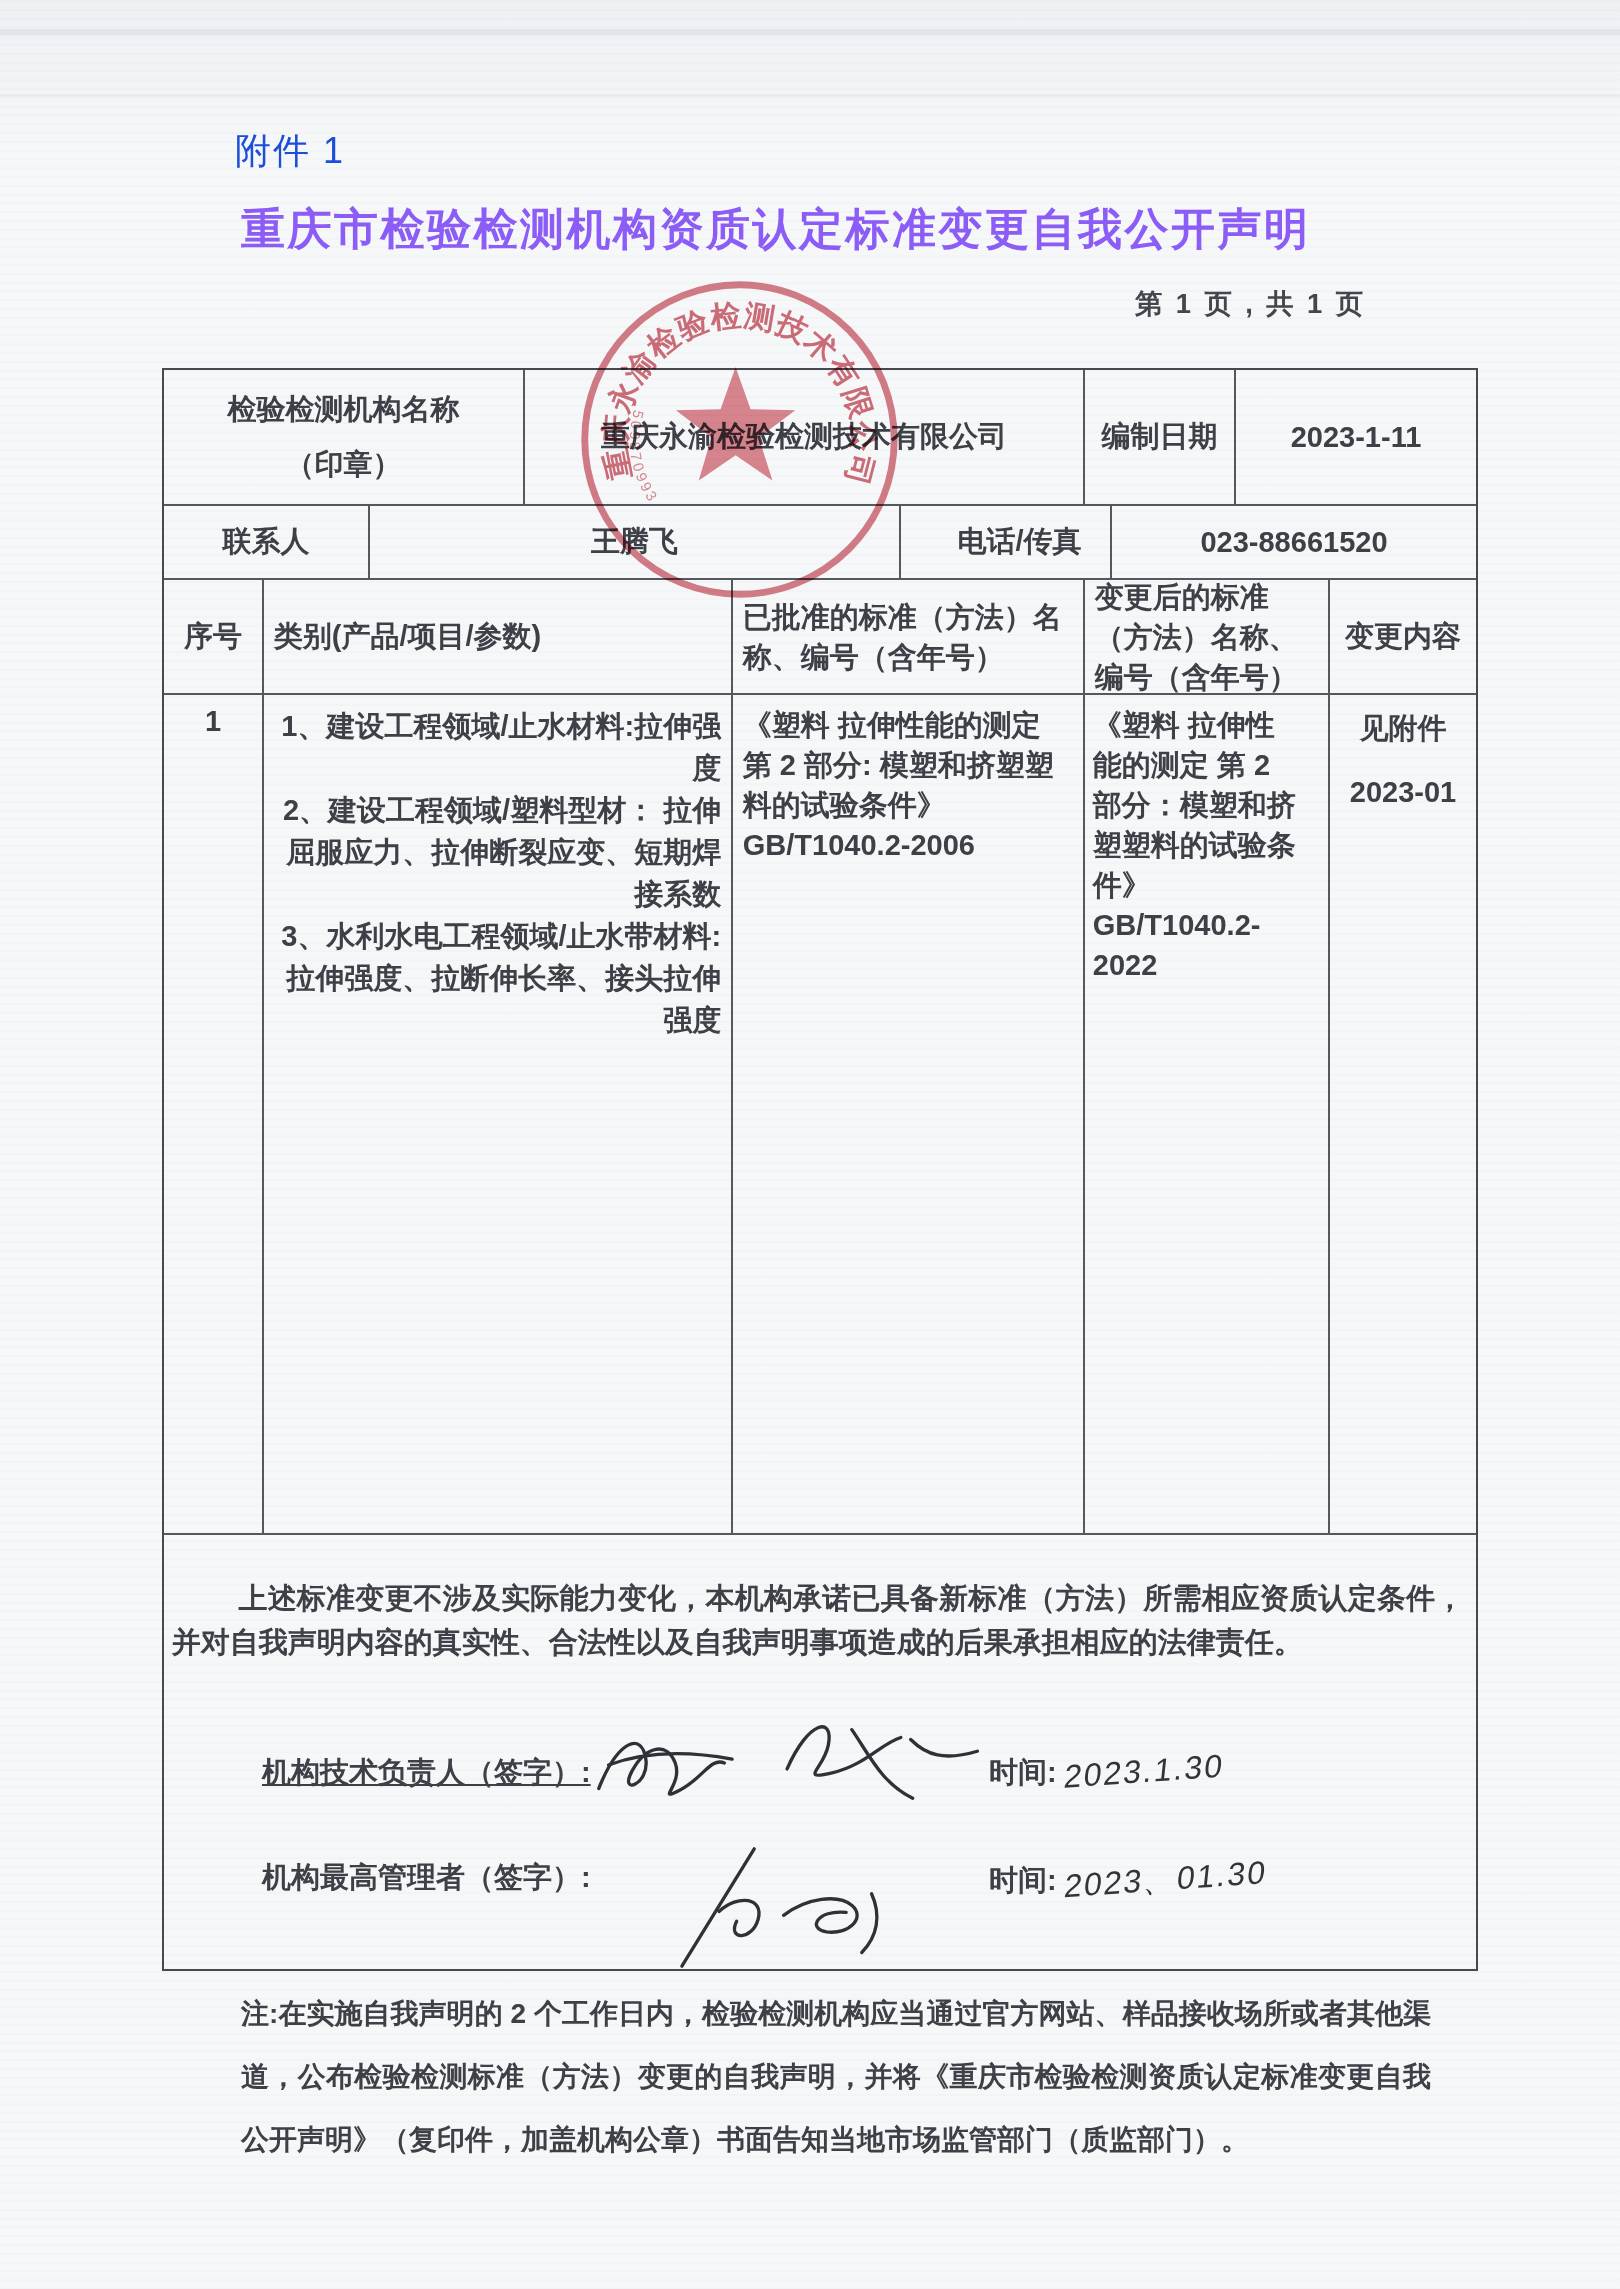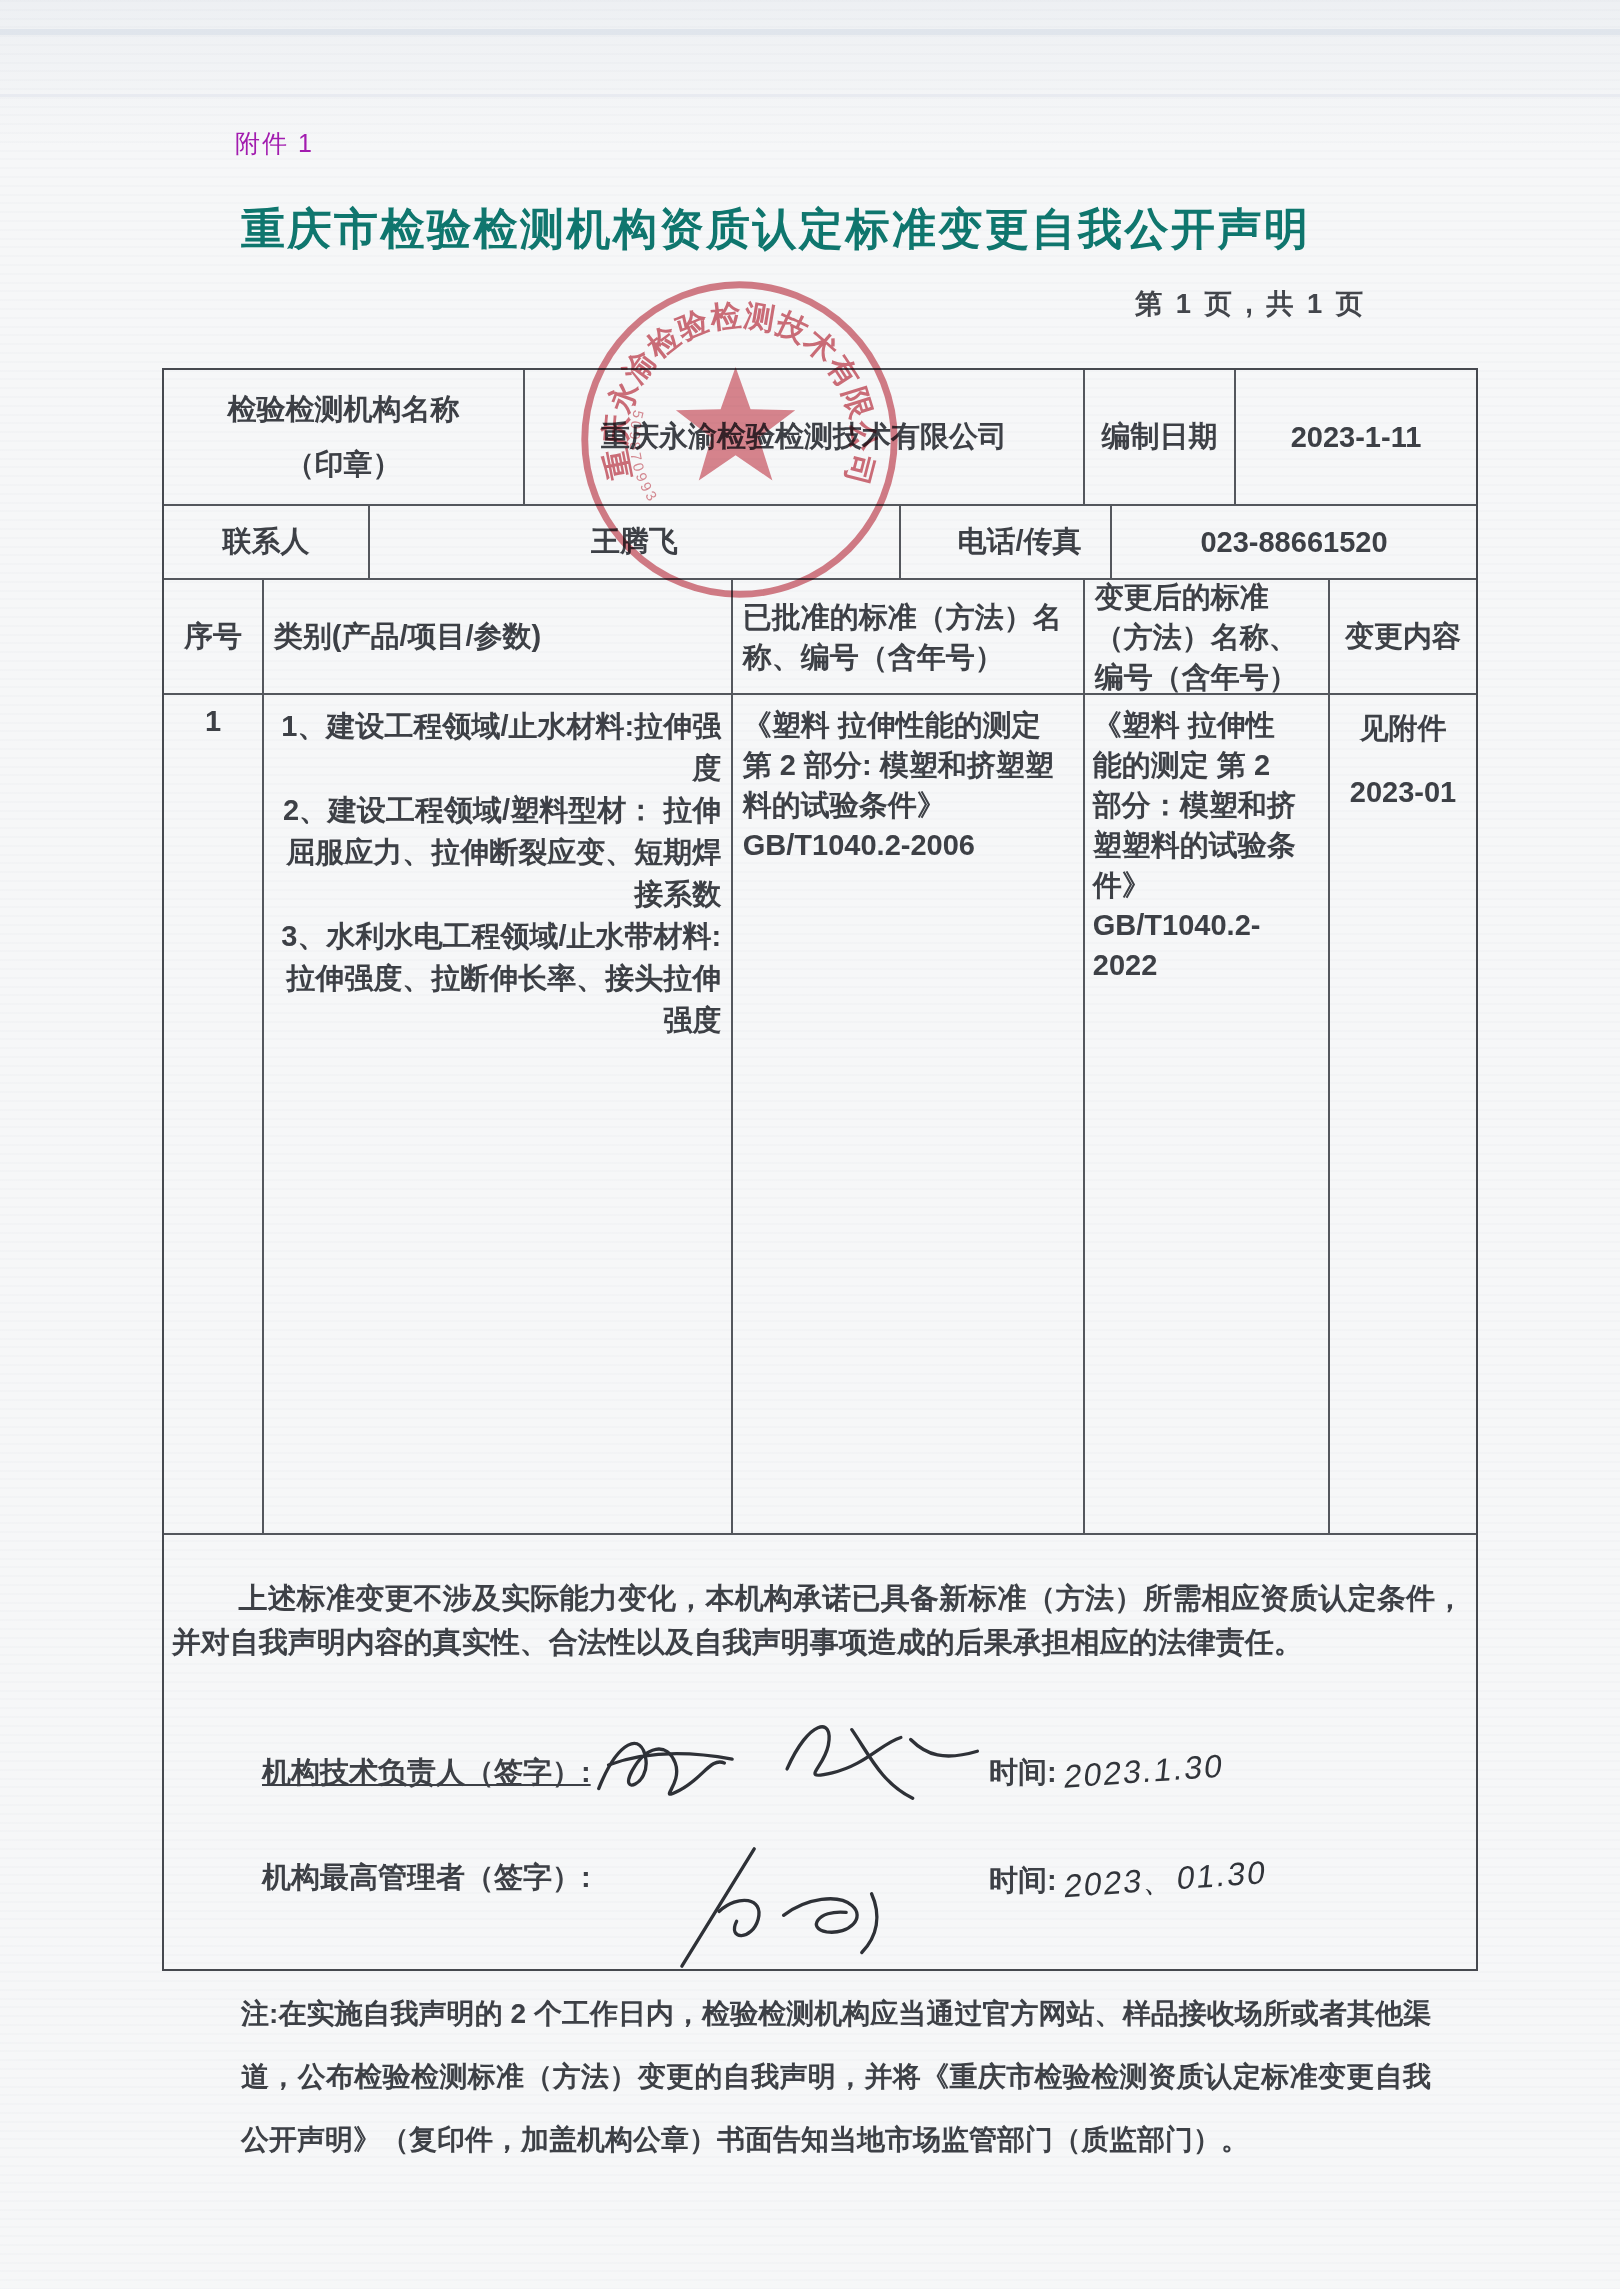--- a/index.html
+++ b/index.html
@@ -12,22 +12,22 @@
   .page::before{
     content:"";position:absolute;inset:0;pointer-events:none;
     background:
       repeating-linear-gradient(0deg, rgba(130,140,160,0.03) 0 2px, transparent 2px 8.8px),
       linear-gradient(180deg, rgba(185,196,212,0.14), rgba(185,196,212,0) 147px);
   }
   .scan-band{position:absolute;left:0;width:100%;pointer-events:none;}
   .band-a{top:29px;height:5.9px;background:rgba(173,188,209,0.22);}
   .band-b{top:94px;height:2.9px;background:rgba(173,188,209,0.16);}
 
-  .attachment{position:absolute;left:235px;top:127px;font-size:25px;font-weight:500;color:#a21caf;letter-spacing:2px;}
-  .doc-title{position:absolute;left:241px;top:200px;font-size:44px;font-weight:700;color:#0f766e;letter-spacing:2.5px;white-space:nowrap;}
+  .attachment{position:absolute;left:235px;top:127px;font-size:36px;font-weight:500;color:#1d4ed8;letter-spacing:2px;}
+  .doc-title{position:absolute;left:241px;top:200px;font-size:44px;font-weight:700;color:#8b5cf6;letter-spacing:2.5px;white-space:nowrap;}
   .page-number{position:absolute;left:1135px;top:286px;font-size:27.4px;font-weight:700;letter-spacing:2.9px;color:#43464c;}
 
   .doc-table{
     position:absolute;left:162px;top:368px;width:1316px;
     border:2.9px solid #46494f;box-sizing:border-box;
     font-size:29px;font-weight:700;color:#3d4046;
   }
   .t-row{display:flex;border-bottom:2px solid #54575d;}
   .t-row.last{border-bottom:none;}
   .t-cell{border-right:2px solid #54575d;box-sizing:border-box;position:relative;display:flex;}

